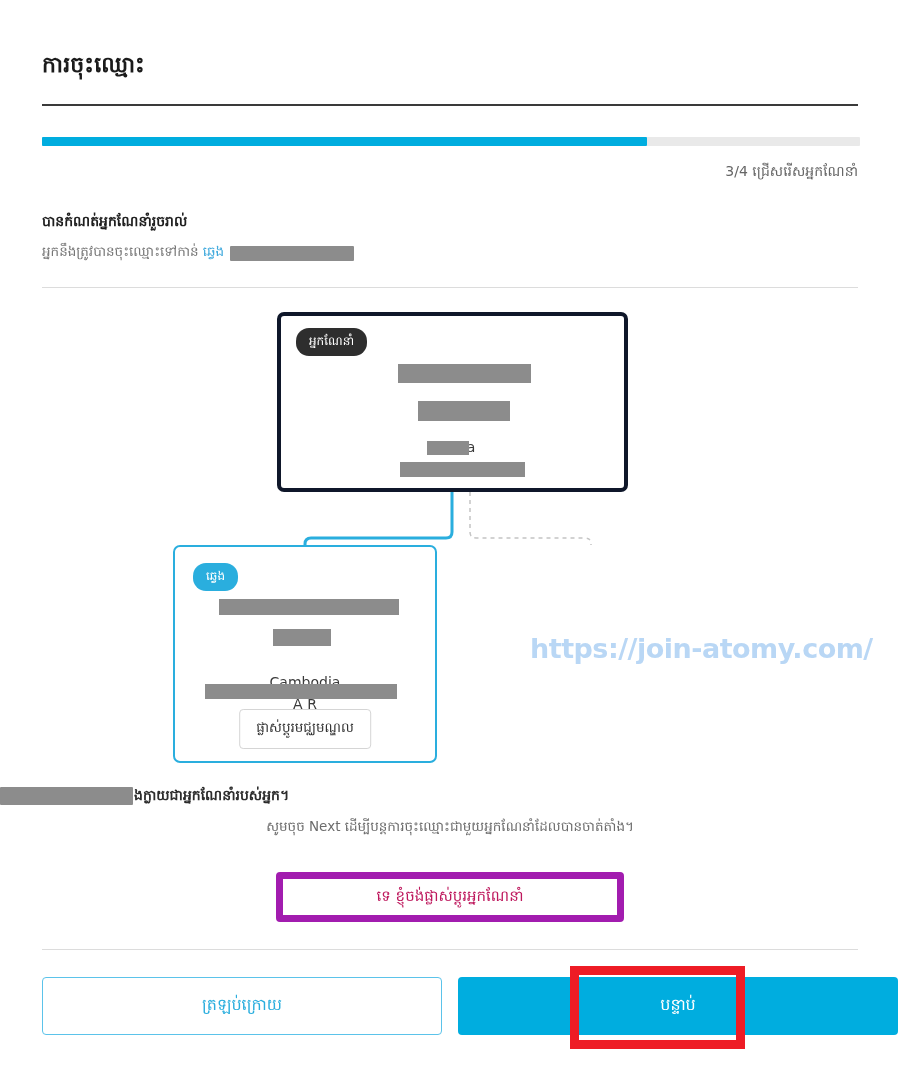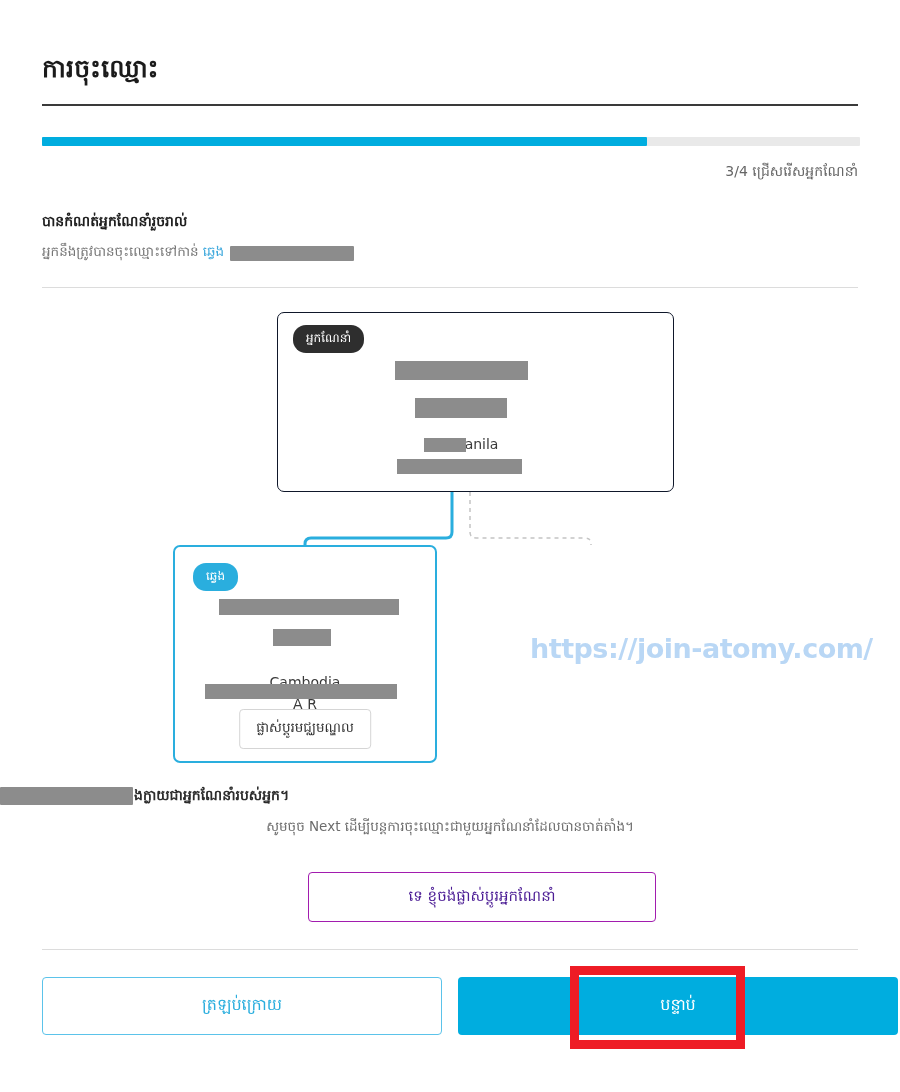--- a/index.html
+++ b/index.html
@@ -23,21 +23,21 @@
     left: 0; top: 0;
     width: 900px;
     height: 1092px;
   }
 
   
   .page-title {
     position: absolute;
     left: 42px;
     top: 36px;
-    font-size: 25px;
+    font-size: 22px;
     font-weight: 700;
     color: #1b1b1b;
     letter-spacing: 0.2px;
     line-height: 1.25;
   }
   .title-rule {
     position: absolute;
     left: 42px;
     top: 104px;
     width: 816px;
@@ -125,23 +125,23 @@
   }
 
   .node {
     position: absolute;
     background: #ffffff;
     border-radius: 7px;
   }
   .node-parent {
     left: 277px;
     top: 12px;
-    width: 397px;
+    width: 351px;
     height: 180px;
-    border: 1px solid #0f172a;
+    border: 4px solid #0f172a;
   }
   .node-left {
     left: 173px;
     top: 245px;
     width: 264px;
     height: 218px;
     border: 2px solid #2aaede;
   }
   .node-right {
     left: 458px;
@@ -280,27 +280,26 @@
     color: #6c6c6c;
   }
 
   .change-sponsor-btn {
     position: absolute;
     left: 276px;
     top: 872px;
     width: 348px;
     height: 50px;
     background: #ffffff;
-    border: 1px solid #a21caf;
+    border: 7px solid #a21caf;
     border-radius: 4px;
     font-size: 15px;
-    color: #4c1d95;
+    color: #be185d;
     cursor: pointer;
     font-family: inherit;
-    margin-left: 32px;
   }
 
   .bottom-rule {
     position: absolute;
     left: 42px;
     top: 949px;
     width: 816px;
     height: 1px;
     background: #dcdcdc;
   }

